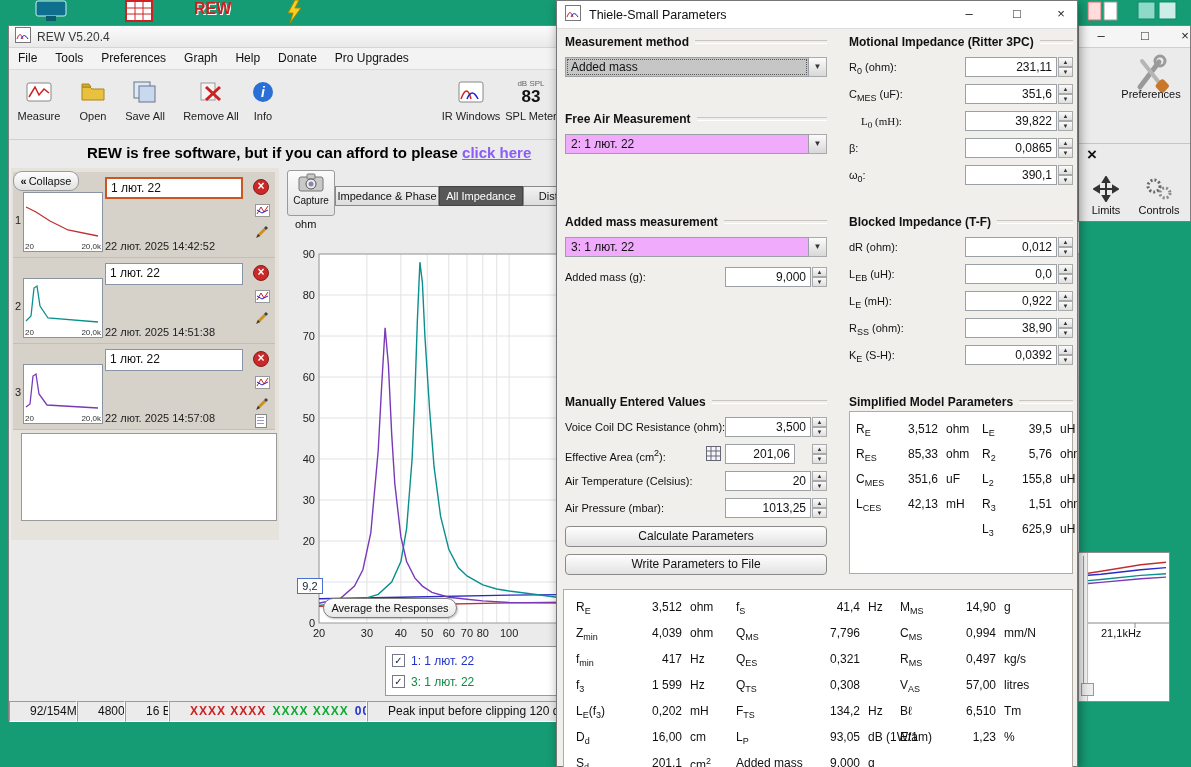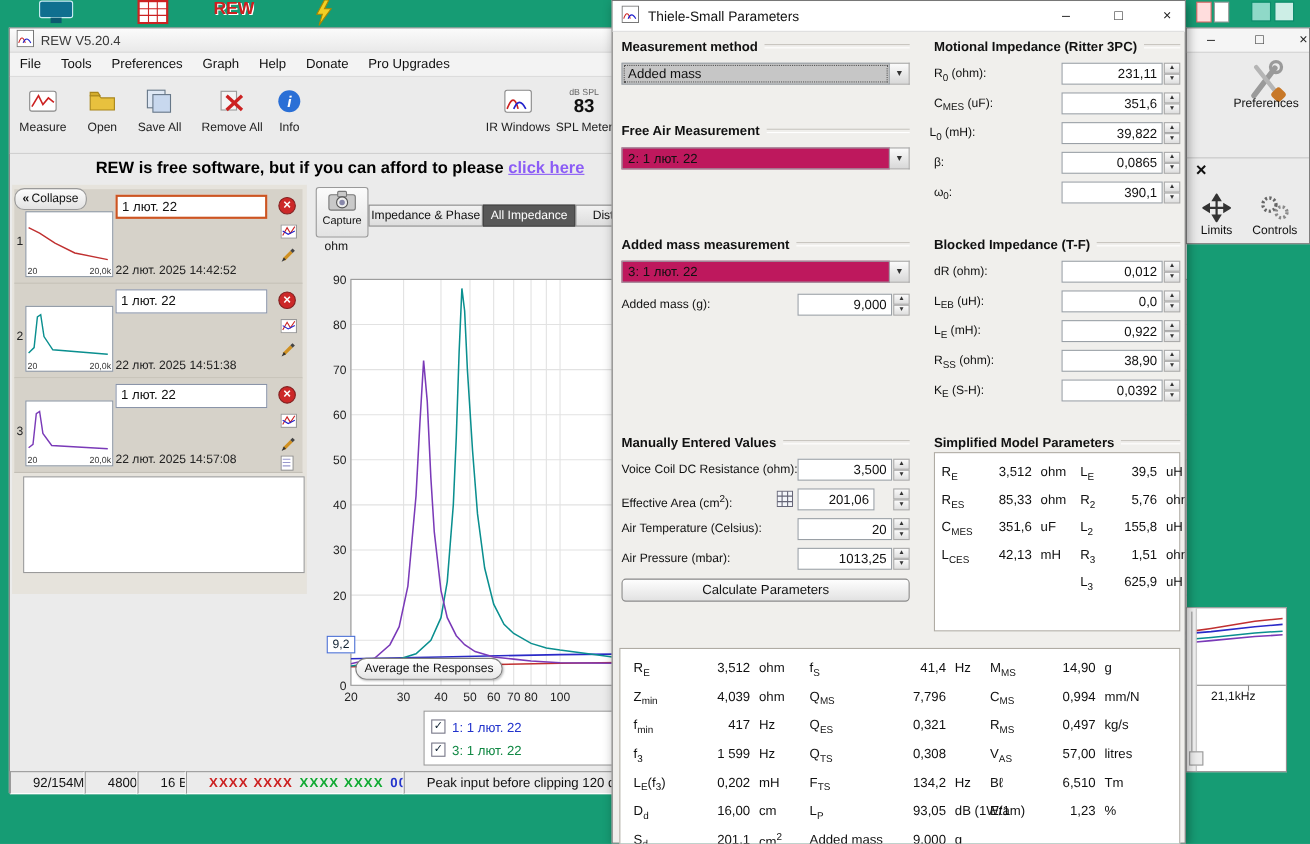--- a/index.html
+++ b/index.html
@@ -85,21 +85,21 @@
 
 .dialog{position:absolute;left:556px;top:0;width:522px;height:767px;background:#f0efec;border:1px solid #777;z-index:20;box-shadow:2px 3px 10px rgba(0,0,0,.4);}
 .dlg-titlebar{position:absolute;left:0;top:0;width:100%;height:28px;background:#fff;border-bottom:1px solid #ddd;display:flex;align-items:center;padding-left:8px;gap:8px;}
 .dlg-title{font-size:12.5px;color:#111;}
 .dlg-btn{position:absolute;top:0;width:44px;height:28px;text-align:center;line-height:26px;font-size:13px;color:#222;}
 .dlg-body{position:absolute;left:0;top:28px;width:100%;height:739px;overflow:hidden;}
 .ghead{position:absolute;font-weight:bold;font-size:12px;display:flex;align-items:center;white-space:nowrap;color:#111;}
 .ghead::after{content:"";flex:1;margin-left:6px;height:2px;border-top:1px solid #c9c6c0;border-bottom:1px solid #fff;}
 .lbl{position:absolute;font-size:11px;white-space:nowrap;color:#111;}
 .combo{position:absolute;display:flex;height:20px;}
-.cval{flex:1;background:#be185d;border:1px solid #9aa0a6;padding:2px 5px;font-size:12px;white-space:nowrap;overflow:hidden;}
+.cval{flex:1;background:#f0abfc;border:1px solid #9aa0a6;padding:2px 5px;font-size:12px;white-space:nowrap;overflow:hidden;}
 .combo.focused .cval{background:#c6c6c6;outline:1px dotted #555;outline-offset:-3px;}
 .cbtn{width:18px;border:1px solid #aaa;border-left:none;background:linear-gradient(#fbfbfb,#d8d8d8);font-size:8px;text-align:center;line-height:18px;color:#333;}
 .spin{position:absolute;display:flex;height:20px;}
 .spin .val{flex:1;background:#fff;border:1px solid #9aa0a6;font-size:12px;text-align:right;padding:2px 4px;line-height:14px;white-space:nowrap;overflow:hidden;}
 .spin .arr{width:15px;display:flex;flex-direction:column;margin-left:1px;}
 .spin .arr div{flex:1;border:1px solid #aaa;background:linear-gradient(#fbfbfb,#dedede);font-size:6px;line-height:8px;text-align:center;color:#333;}
 .rbtn{position:absolute;border:1px solid #8a8a8a;border-radius:4px;background:linear-gradient(#fefefe,#e2e2e2);font-size:12px;text-align:center;line-height:19px;color:#111;}
 .aicon{position:absolute;width:15px;height:15px;}
 .simpbox{position:absolute;background:#fff;border:1px solid #b0aca4;}
 .resbox{position:absolute;background:#fff;border:1px solid #b0aca4;}
@@ -518,38 +518,39 @@
         </div>
         <div class="lbl" style="left: 8px; top: 473px;">Air Pressure (mbar):</div>
         <div class="spin" style="left: 168px; top: 469px; width: 102px;">
           <div class="val">1013,25</div>
           <div class="arr">
             <div>▲</div>
             <div>▼</div>
           </div>
         </div>
         <div class="rbtn" style="left: 8px; top: 497px; width: 262px; height: 21px;">Calculate Parameters</div>
+        <div class="rbtn" style="left: 8px; top: 525px; width: 262px; height: 21px;">Write Parameters to File</div>
         <div class="ghead" style="left: 292px; top: 6px; width: 224px;">Motional Impedance (Ritter 3PC)</div>
         <div class="lbl" style="left: 292px; top: 32px;">R<sub>0</sub> (ohm):</div>
         <div class="spin" style="left: 408px; top: 28px; width: 108px;">
           <div class="val">231,11</div>
           <div class="arr">
             <div>▲</div>
             <div>▼</div>
           </div>
         </div>
         <div class="lbl" style="left: 292px; top: 59px;">C<sub>MES</sub> (uF):</div>
         <div class="spin" style="left: 408px; top: 55px; width: 108px;">
           <div class="val">351,6</div>
           <div class="arr">
             <div>▲</div>
             <div>▼</div>
           </div>
         </div>
-        <div class="lbl" style="left: 288px; top: 86px;">L<sub>0</sub> (mH):</div>
+        <div class="lbl" style="left: 304px; top: 86px; font-family: Liberation Serif, serif;">L<sub>0</sub> (mH):</div>
         <div class="spin" style="left: 408px; top: 82px; width: 108px;">
           <div class="val">39,822</div>
           <div class="arr">
             <div>▲</div>
             <div>▼</div>
           </div>
         </div>
         <div class="lbl" style="left: 292px; top: 113px;">β:</div>
         <div class="spin" style="left: 408px; top: 109px; width: 108px;">
           <div class="val">0,0865</div>

